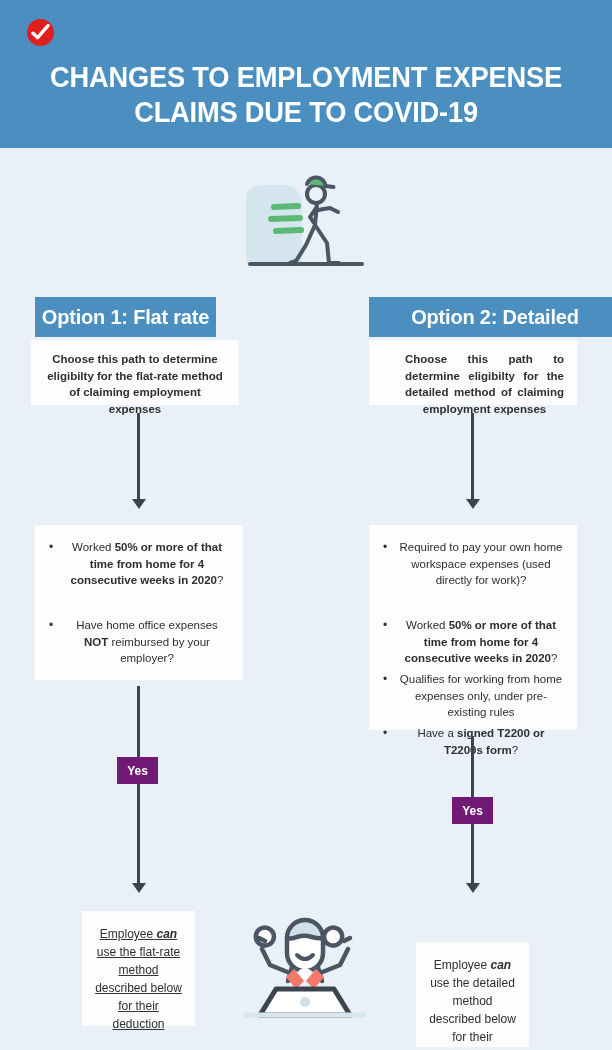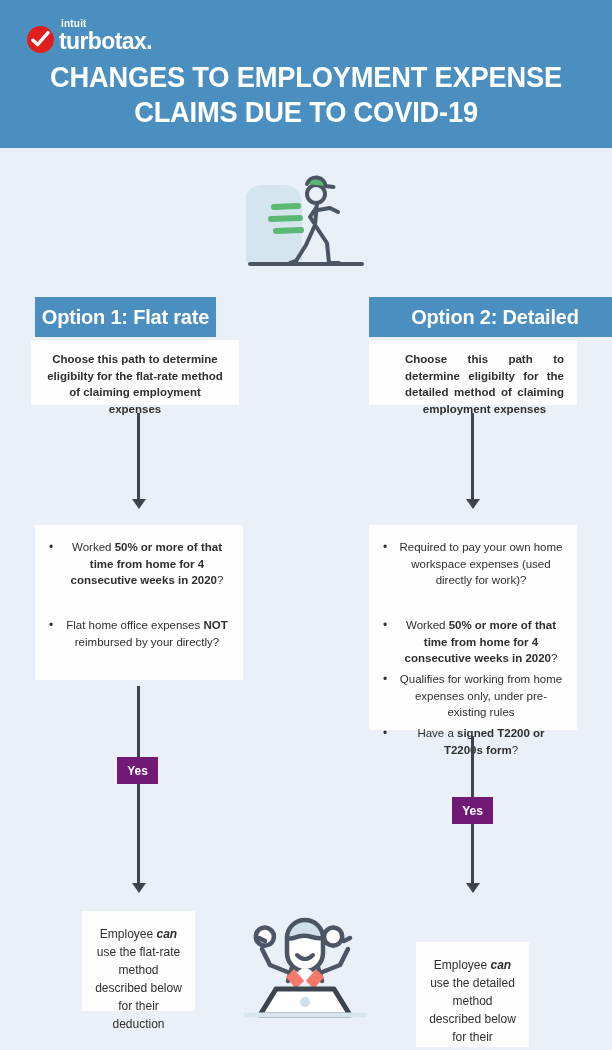--- a/index.html
+++ b/index.html
@@ -182,24 +182,20 @@
 <body>
 
 <div class="header">
 
   <div class="logo-row">
     <div class="logo-mark">
       <svg width="19" height="18" viewBox="0 0 19 18" aria-hidden="true">
         <path d="M2 9.2 L6.6 13.6 L17 1.6" stroke="#ffffff" stroke-width="3.4" fill="none" stroke-linecap="round" stroke-linejoin="round"></path>
       </svg>
     </div>
-    <div class="logo-words">
-      <span class="logo-intuit">intuit</span>
-      <span class="logo-turbotax">turbotax.</span>
-    </div>
   </div>
 
   <div class="title">
     <div>CHANGES TO EMPLOYMENT EXPENSE</div>
     <div>CLAIMS DUE TO COVID-19</div>
   </div>
 </div>
 
 <div class="illo-top">
   <svg width="120" height="110" viewBox="0 0 120 110" aria-hidden="true">
@@ -248,34 +244,34 @@
 <div class="card" style="left:35px; top:525px; width:208px; height:155px;">
   <div class="crit">
     <ul>
       <li>
         <span class="bullet">•</span>
         <span><span>Worked </span><b>50% or more of that time from home for  4 consecutive weeks in 2020</b><span>?</span></span>
       </li>
       <li class="gap"></li>
       <li>
         <span class="bullet">•</span>
-        <span><span>Flat home office expenses </span><b>NOT</b><span> reimbursed by your directly?</span></span>
+        <span><span>Have home office expenses </span><b>NOT</b><span> reimbursed by your employer?</span></span>
       </li>
     </ul>
   </div>
 </div>
 
 <div class="conn" style="left:137px; top:686px; height:210px;">
   <div class="line" style="height:200px;"></div>
   <div class="arrowhead" style="left:-5.5px; top:197px;"></div>
 </div>
 
 <div class="yes-badge" style="left:117px; top:757px; width:41px; height:27px;">Yes</div>
 
-<div class="card" style="left:82px; top:911px; width:113px; height:100px;">
+<div class="card" style="left:82px; top:911px; width:113px; height:115px;text-decoration:underline;">
   <div class="result"><span>Employee </span><span class="can">can</span><span> use the flat-rate method described below for their deduction</span></div>
 </div>
 
 <div class="opt-head" style="left:369px; top:297px; width:252px; height:40px;">Option 2: Detailed</div>
 
 <div class="card" style="left:369px; top:340px; width:208px; height:65px;">
   <div class="opt-desc justify">Choose this path to determine eligibilty for the detailed method of claiming employment expenses</div>
 </div>
 
 <div class="conn" style="left:471px; top:413px; height:98px;">

